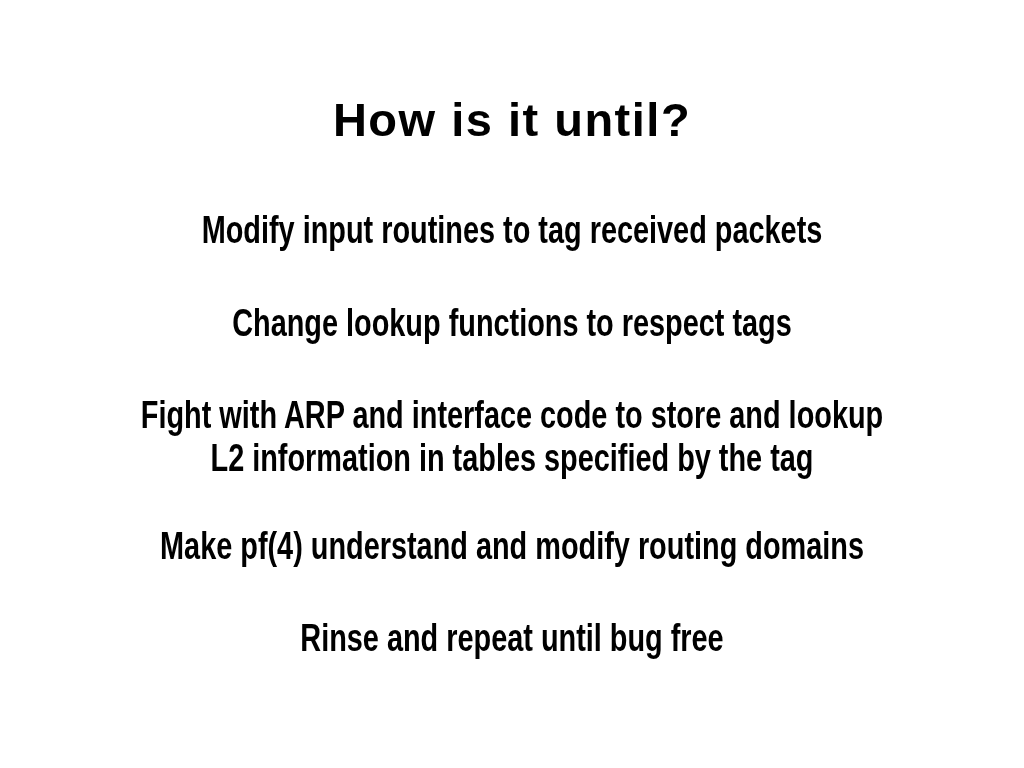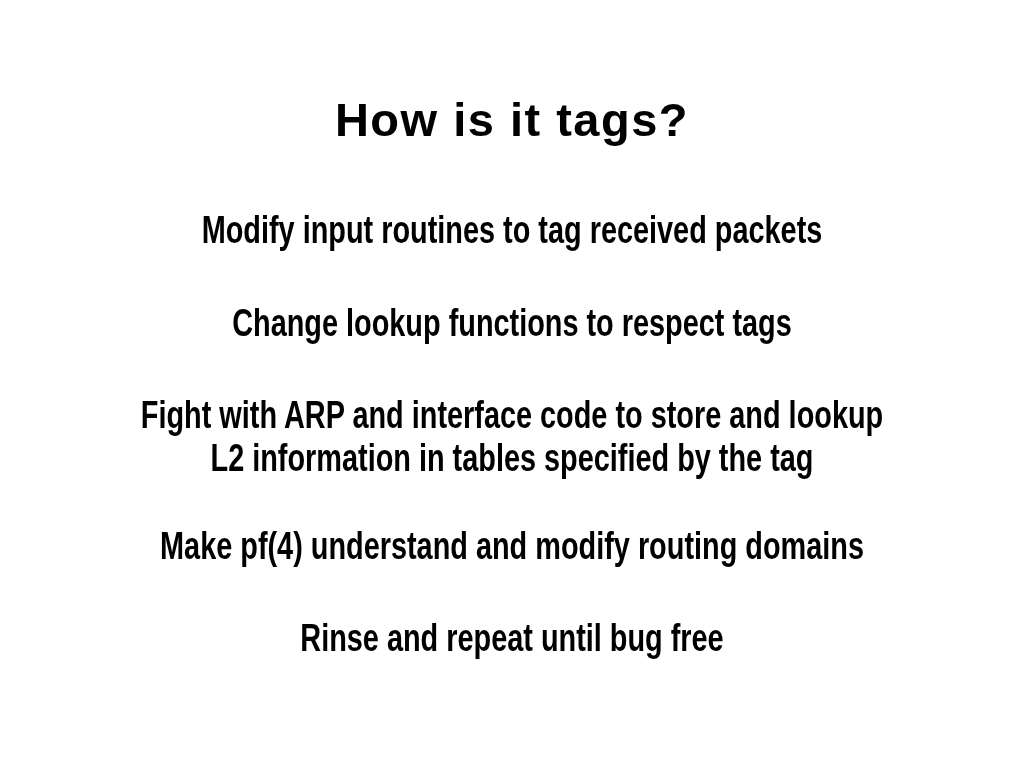--- a/index.html
+++ b/index.html
@@ -49,21 +49,21 @@
   .l2 { top: 301px; }
   .l3 { top: 393px; }
   .l4 { top: 436px; }
   .l5 { top: 524px; }
   .l6 { top: 616px; }
 </style>
 </head>
 <body>
 
 <main class="slide">
-  <h1 class="title">How is it tags?</h1>
+  <h1 class="title">How is it until?</h1>
 
   <div class="line l1">Modify input routines to tag received packets</div>
 
   <div class="line l2">Change lookup functions to respect tags</div>
 
   <div class="line l3">Fight with ARP and interface code to store and lookup</div>
 
   <div class="line l4">L2 information in tables specified by the tag</div>
 
   <div class="line l5">Make pf(4) understand and modify routing domains</div>

